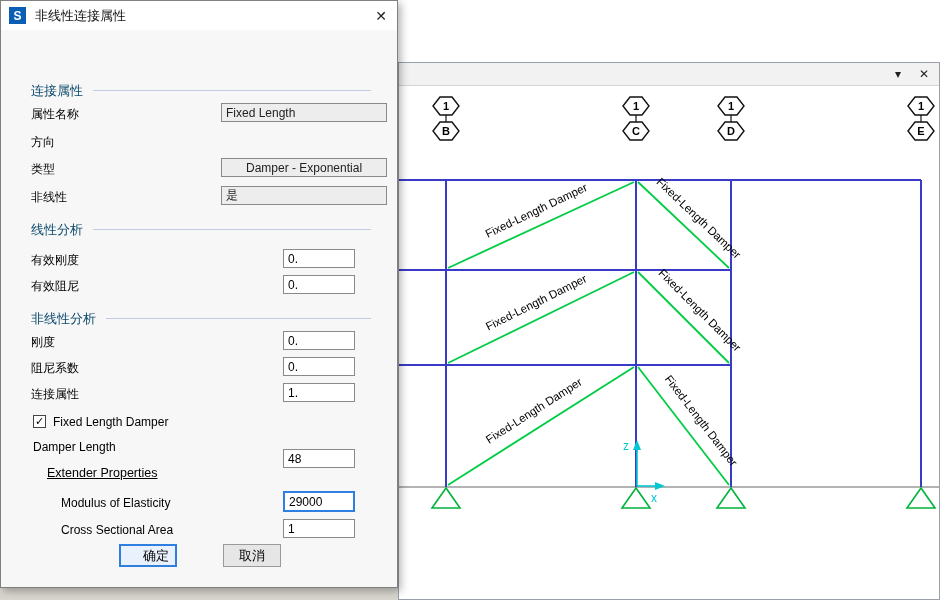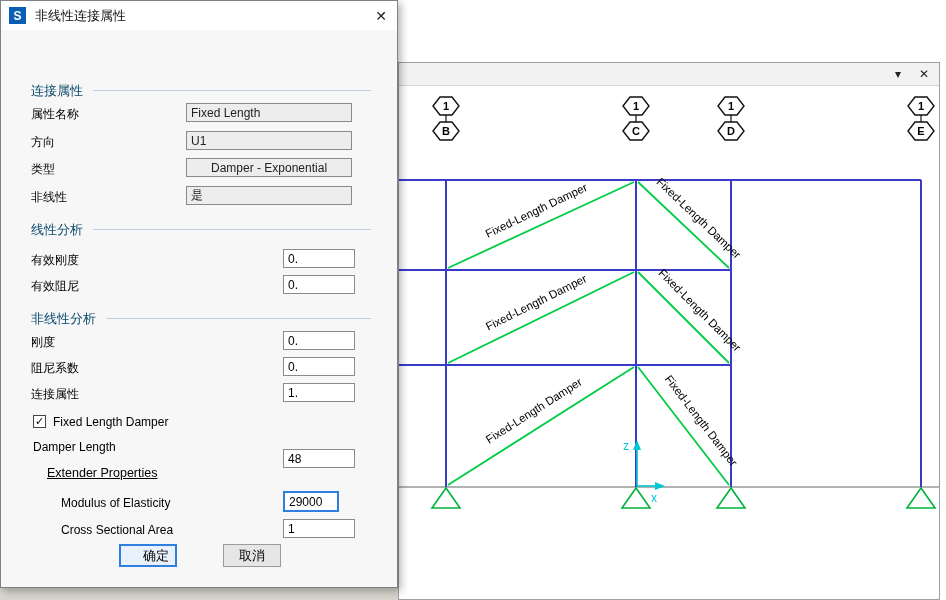--- a/index.html
+++ b/index.html
@@ -37,21 +37,21 @@
     margin-right:9px; flex:0 0 auto; }
   .dlg-title-text { font-size:13px; color:#111; }
   .dlg-close { margin-left:auto; font-size:14px; color:#222; }
   .dlg-body { position:absolute; left:0; top:29px; right:0; bottom:0; }
 
   .sec-h { position:absolute; font-size:13px; color:#0c4a6e; white-space:nowrap; }
   .sec-line { position:absolute; height:1px; background:#c2cce0; }
   .f-label { position:absolute; font-size:12px; color:#000; white-space:nowrap; }
   .f-input { position:absolute; height:19px; border:1px solid #8a8a8a; background:#fff;
     font-size:12px; padding:0 4px; font-family:"Liberation Sans", sans-serif; }
-  .f-input.ro { background:#ededed; color:#222; }
+  .f-input.ro { background:#ededed; color:#222;margin-left:35px; }
   .f-input.focus { border:2px solid #2f7fe0; height:21px; }
   .cb-box { position:absolute; width:13px; height:13px; border:1px solid #444;
     background:#fff; font-size:11px; line-height:11px; text-align:center; color:#000; }
   .ext-h { position:absolute; font-size:12.5px; color:#000; text-decoration:underline; }
   .btn { position:absolute; width:58px; height:23px; font-size:13px;
     font-family:"Liberation Sans", sans-serif; background:#e6e6e6;
     border:1px solid #9a9a9a; padding:0; }
   .btn.primary { border:2px solid #2f7fe0; background:#e9f1fc;padding-left:16px; }
 
   .taskstrip { position:absolute; left:0; top:588px; width:398px; height:12px; background:#d8d5ce; }
@@ -141,21 +141,20 @@
   </div>
   <div class="dlg-body">
 
     <div class="sec-h" style="left:30px;top:52px">连接属性</div>
     <div class="sec-line" style="left:92px;top:60px;width:278px"></div>
 
     <div class="f-label" style="left:30px;top:76px">属性名称</div>
     <input class="f-input ro" style="left: 185px; top: 73px; width: 166px;" value="Fixed Length">
 
     <div class="f-label" style="left:30px;top:104px">方向</div>
-    <input class="f-input ro" style="left: 185px; top: 101px; width: 166px;" value="U1">
 
     <div class="f-label" style="left:30px;top:131px">类型</div>
     <input class="f-input ro" style="left: 185px; top: 128px; width: 166px; padding-left: 24px;" value="Damper - Exponential">
 
     <div class="f-label" style="left:30px;top:159px">非线性</div>
     <input class="f-input ro" style="left: 185px; top: 156px; width: 166px;" value="是">
 
     <div class="sec-h" style="left:30px;top:191px">线性分析</div>
     <div class="sec-line" style="left:92px;top:199px;width:278px"></div>
 
@@ -179,21 +178,21 @@
 
     <div class="cb-box" style="left:32px;top:385px">✓</div>
     <div class="f-label" style="left:52px;top:385px">Fixed Length Damper</div>
 
     <div class="f-label" style="left:32px;top:410px">Damper Length</div>
     <input class="f-input" style="left: 282px; top: 406px; width: 72px; margin-top: 13px;" value="48">
 
     <div class="ext-h" style="left:46px;top:436px">Extender Properties</div>
 
     <div class="f-label" style="left:60px;top:466px">Modulus of Elasticity</div>
-    <input class="f-input focus" style="left: 282px; top: 461px; width: 56px;" value="29000">
+    <input class="f-input focus" style="left: 282px; top: 461px; width: 72px;" value="29000">
 
     <div class="f-label" style="left:60px;top:493px">Cross Sectional Area</div>
     <input class="f-input" style="left: 282px; top: 489px; width: 72px;" value="1">
 
     <button class="btn primary" style="left:118px;top:514px">确定</button>
     <button class="btn" style="left:222px;top:514px">取消</button>
   </div>
 </div>
 
 </body></html>

